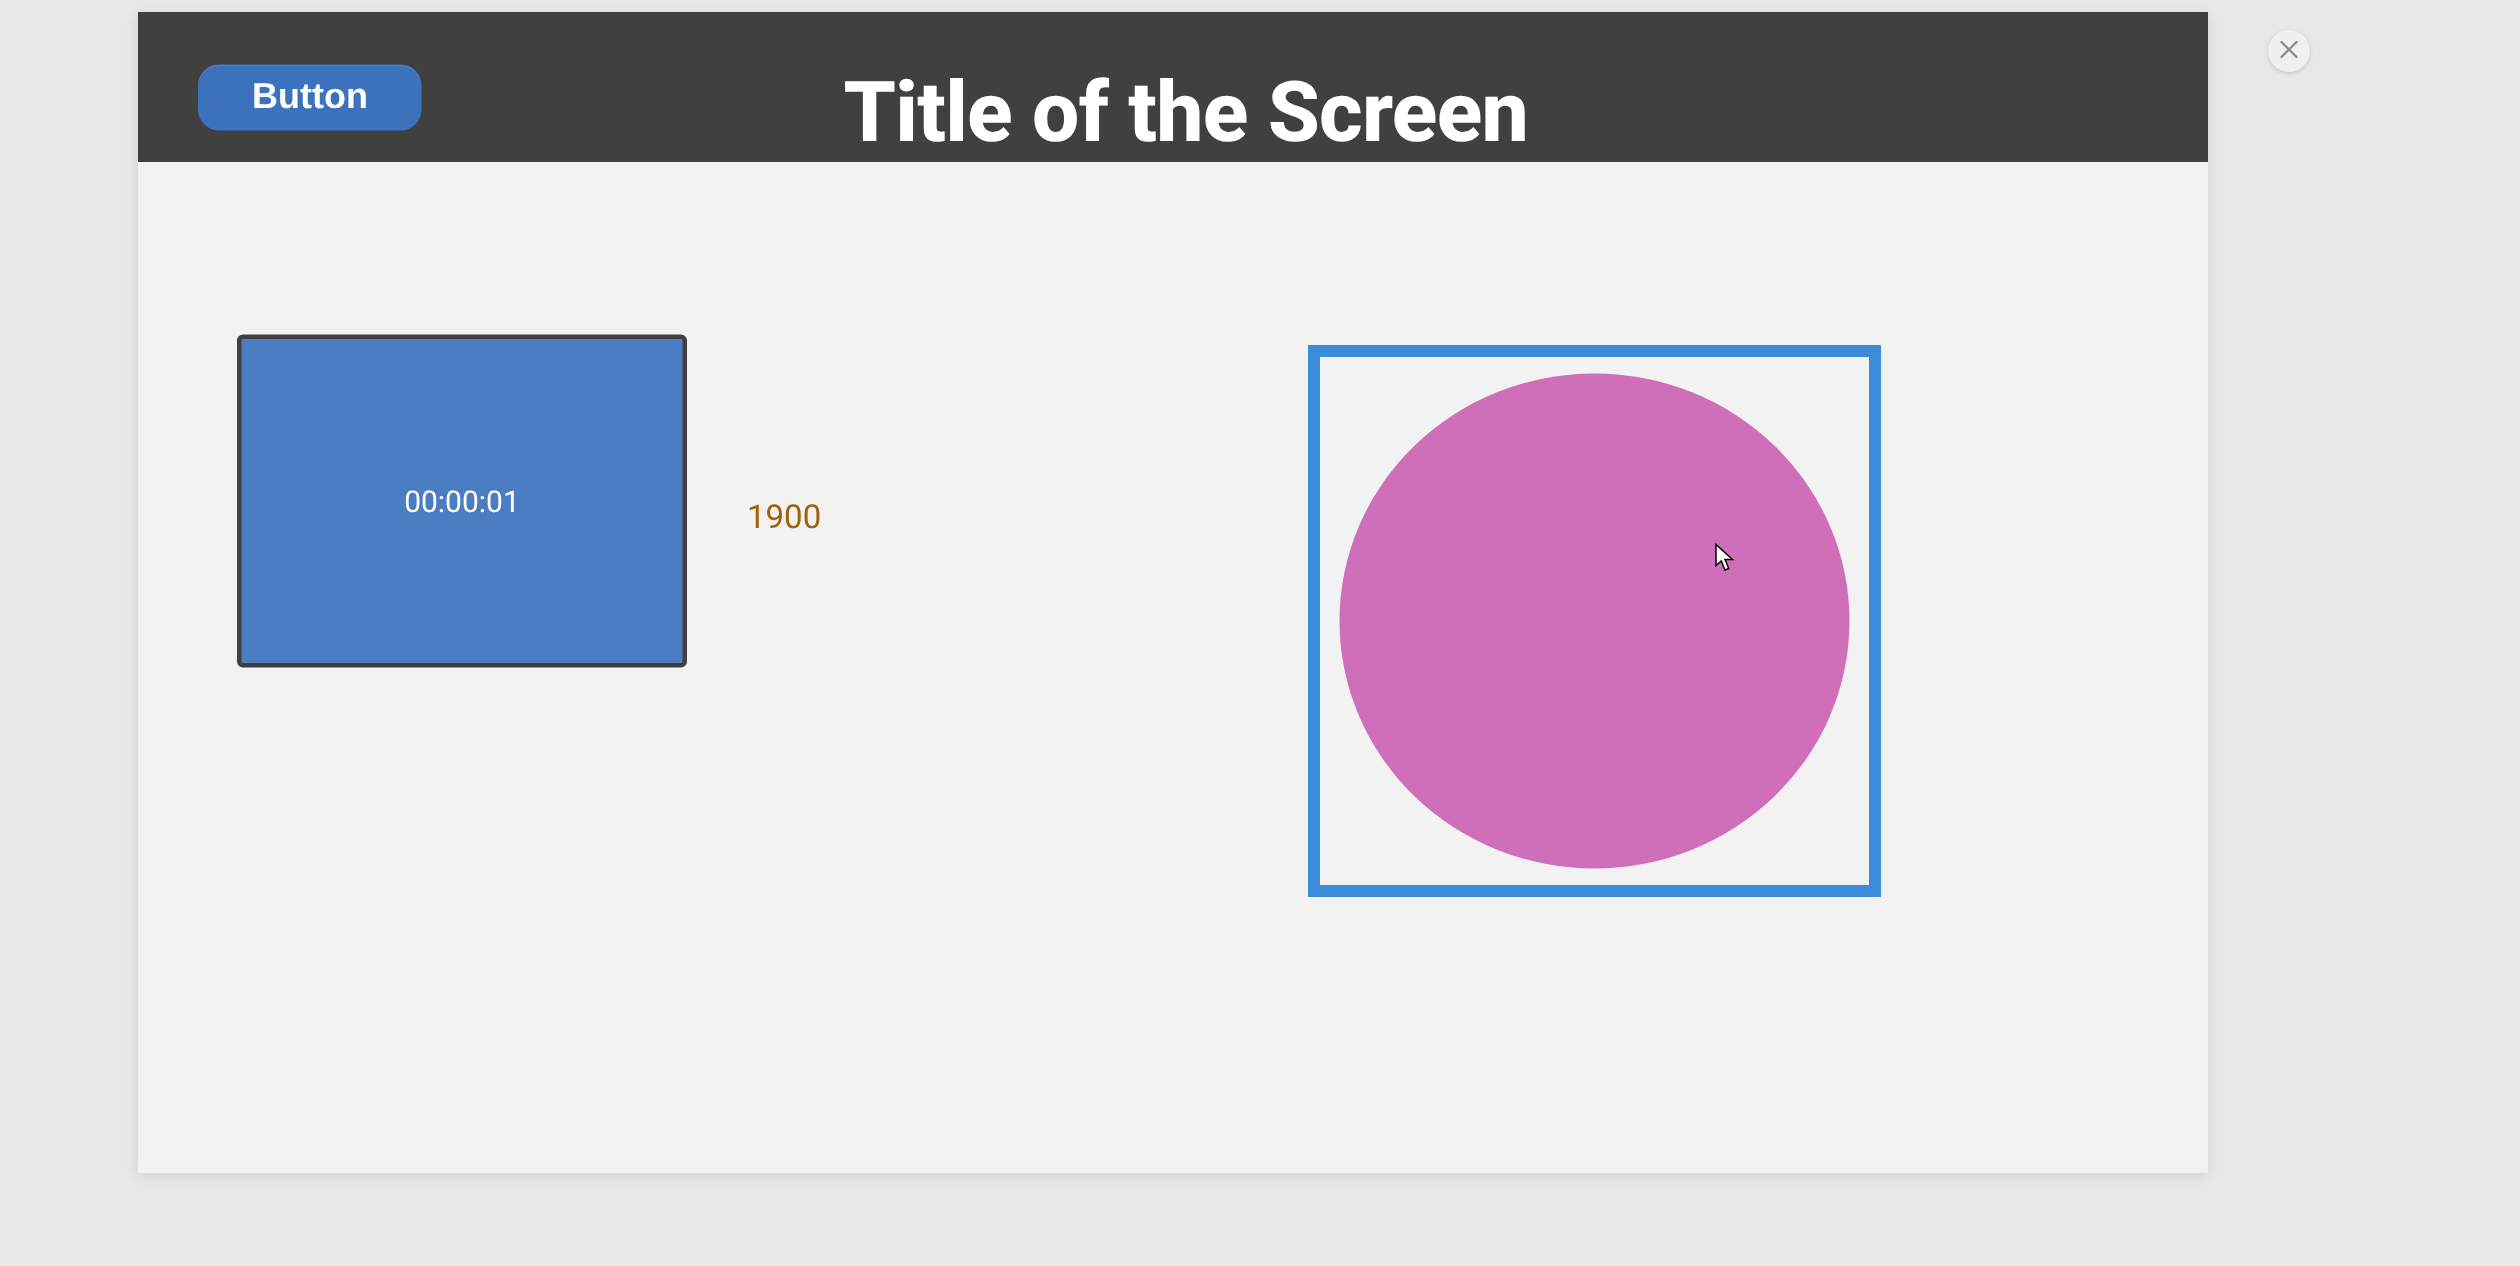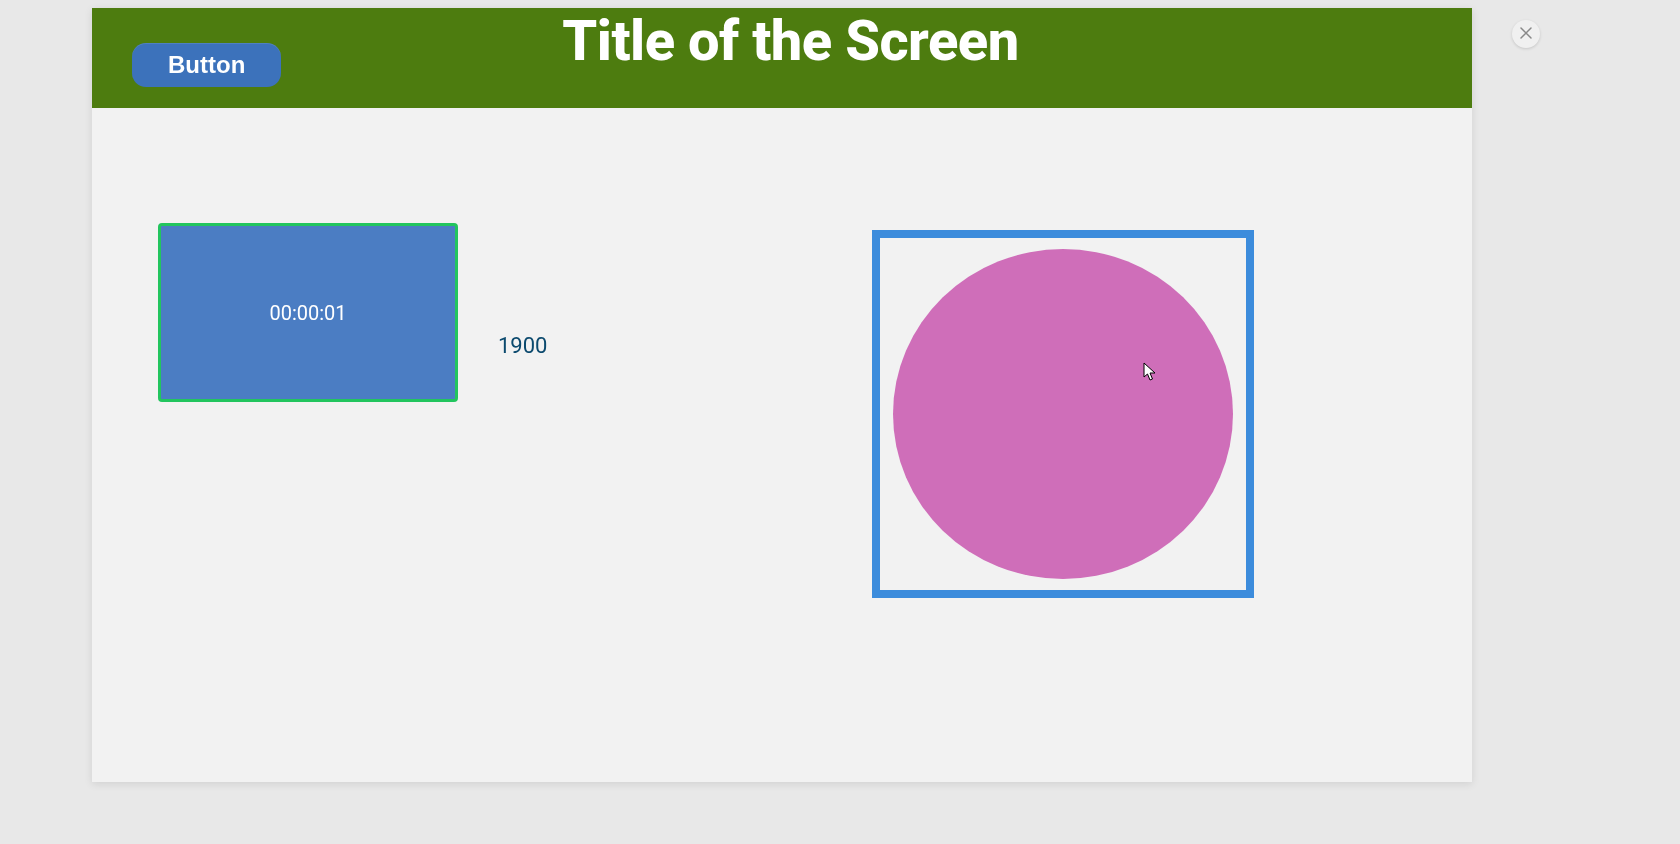--- a/index.html
+++ b/index.html
@@ -39,24 +39,24 @@
       position: absolute;
       left: 92px;
       top: 8px;
       width: 1380px;
       height: 774px;
       background: #f2f2f2;
       box-shadow: 0 2px 8px rgba(0,0,0,0.1);
     }
     
     .header {
-      background: #4d7c0f;
+      background: #404040;
       height: 100px;
       display: flex;
-      align-items: flex-start;
+      align-items: flex-end;
       position: relative;
     }
     
     .header-button {
       position: absolute;
       left: 40px;
       top: 35px;
       background: #3c72bb;
       color: #fff;
       border: none;
@@ -81,39 +81,39 @@
     .content {
       position: relative;
       height: calc(100% - 100px);
     }
     
     .timer-tile {
       position: absolute;
       left: 66px;
       top: 115px;
       width: 300px;
-      height: 179px;
+      height: 222px;
       background: #4b7dc3;
-      border: 3px solid #22c55e;
+      border: 3px solid #404040;
       border-radius: 4px;
       display: flex;
       align-items: center;
       justify-content: center;
       color: #fff;
       font-size: 20px;
       font-weight: 400;
       cursor: pointer;
     }
     
     .year-value {
       position: absolute;
       left: 406px;
       top: 225px;
       font-size: 22px;
-      color: #0c4a6e;
+      color: #a16207;
     }
     
     .frame-box {
       position: absolute;
       left: 780px;
       top: 122px;
       width: 382px;
       height: 368px;
       border: 8px solid #3c8cdc;
       background: #f2f2f2;

